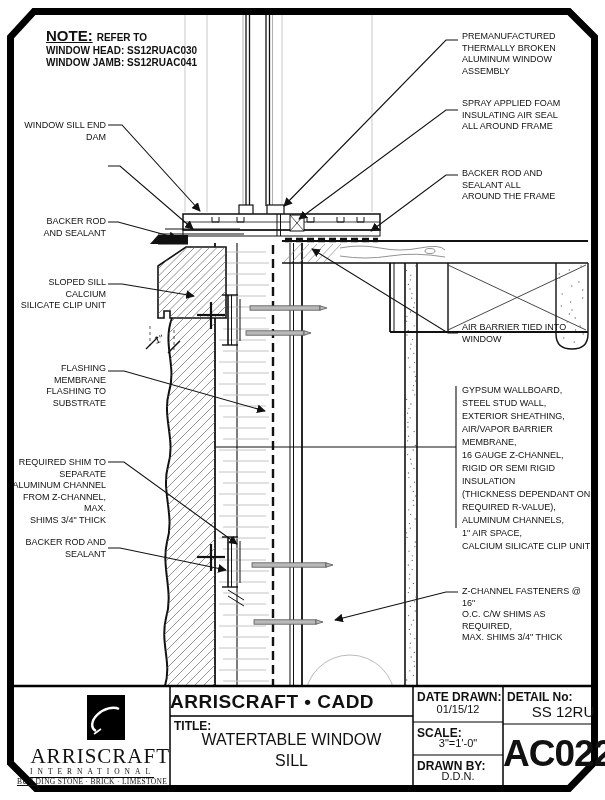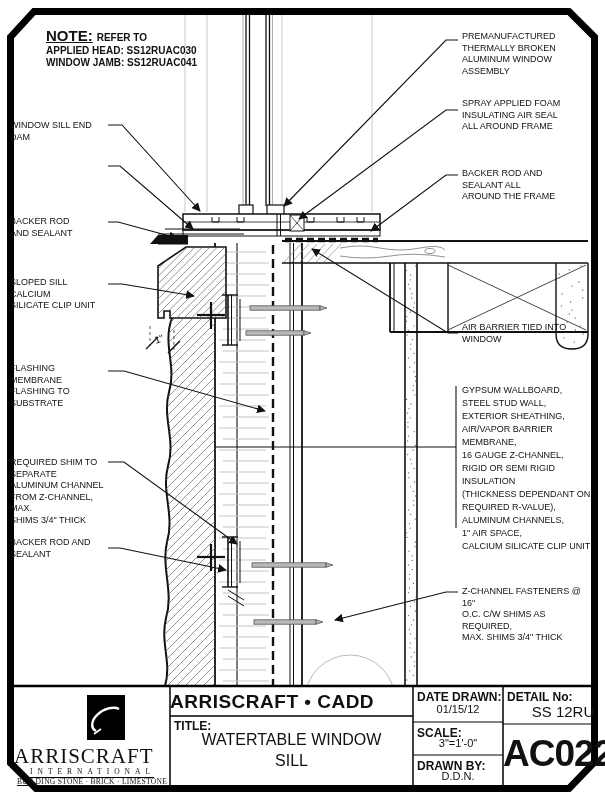--- a/index.html
+++ b/index.html
@@ -1,33 +1,33 @@
 <!DOCTYPE html>
 <html><head>
 <meta charset="utf-8">
 <style>
   html,body{margin:0;padding:0;background:#fff;}
   .page{position:relative;width:605px;height:800px;background:#fff;overflow:hidden;
         font-family:"Liberation Sans",sans-serif;color:#111;}
   svg{position:absolute;left:0;top:0;}
   .callout{position:absolute;font-size:9px;line-height:11.5px;white-space:pre-line;color:#111;}
-  .callout.right-align{text-align:left;width:96px;left:10px;}
+  .callout.right-align{text-align:right;width:96px;left:10px;}
   .callout.left-col{left:462px;width:130px;text-align:left;}
   .note{position:absolute;left:46px;top:27px;font-weight:bold;}
   .note .nh{font-size:15px;text-decoration:underline;}
   .note .ns{font-size:10px;margin-left:4px;}
   .note .nl{font-size:10px;line-height:12px;}
   .tb-text{position:absolute;}
   .cadd-header{left:170px;top:691px;width:243px;font-size:19px;font-weight:bold;letter-spacing:.5px;}
   .small-label{font-size:12px;font-weight:bold;}
   .title-value{left:170px;top:729px;width:243px;text-align:center;font-size:16px;line-height:21px;white-space:pre-line;}
   .cell-value{width:90px;text-align:center;font-size:11px;}
   .detail-value{left:503px;top:703px;width:88px;text-align:center;font-size:15px;margin-left:16px;}
   .sheet-number{left:503px;top:733px;width:88px;text-align:center;font-size:37px;font-weight:bold;letter-spacing:-1px;}
-  .logo-name{left:14px;top:744px;width:156px;text-align:left;font-family:"Liberation Serif",serif;font-size:21px;letter-spacing:1px;}
+  .logo-name{left:14px;top:744px;width:156px;text-align:right;font-family:"Liberation Serif",serif;font-size:21px;letter-spacing:1px;}
   .logo-sub{left:30px;top:767px;width:124px;text-align:center;font-family:"Liberation Serif",serif;font-size:7.5px;letter-spacing:5px;border-bottom:1px solid #000;padding-bottom:1px;}
   .logo-tag{left:14px;top:777px;width:156px;text-align:center;font-family:"Liberation Serif",serif;font-size:7.5px;letter-spacing:.3px;text-decoration:underline;}
 </style>
 </head>
 <body>
 
 <div class="page">
 
 <svg width="605" height="800" viewBox="0 0 605 800">
   <defs>
@@ -437,21 +437,21 @@
 
   <g>
     <rect x="87" y="695" width="38" height="45" fill="#000"></rect>
     <path d="M96,731 A16,10 -30 1 1 119,709" fill="none" stroke="#fff" stroke-width="2.4"></path>
     <line x1="94" y1="734" x2="101" y2="729" stroke="#fff" stroke-width="1.6"></line>
   </g>
 </svg>
 
 <div class="note">
   <div><span class="nh">NOTE:</span><span class="ns">REFER TO</span></div>
-  <div class="nl">APPLIED HEAD: SS12RUAC030</div>
+  <div class="nl">WINDOW HEAD: SS12RUAC030</div>
   <div class="nl">WINDOW JAMB: SS12RUAC041</div>
 </div>
 
 <div class="callout right-align" style="top:120px">WINDOW SILL END DAM</div>
 <div class="callout right-align" style="top:216px">BACKER ROD
 AND SEALANT</div>
 <div class="callout right-align" style="top:277px">SLOPED SILL CALCIUM
 SILICATE CLIP UNIT</div>
 <div class="callout right-align" style="top:363px">FLASHING MEMBRANE
 FLASHING TO SUBSTRATE</div>

